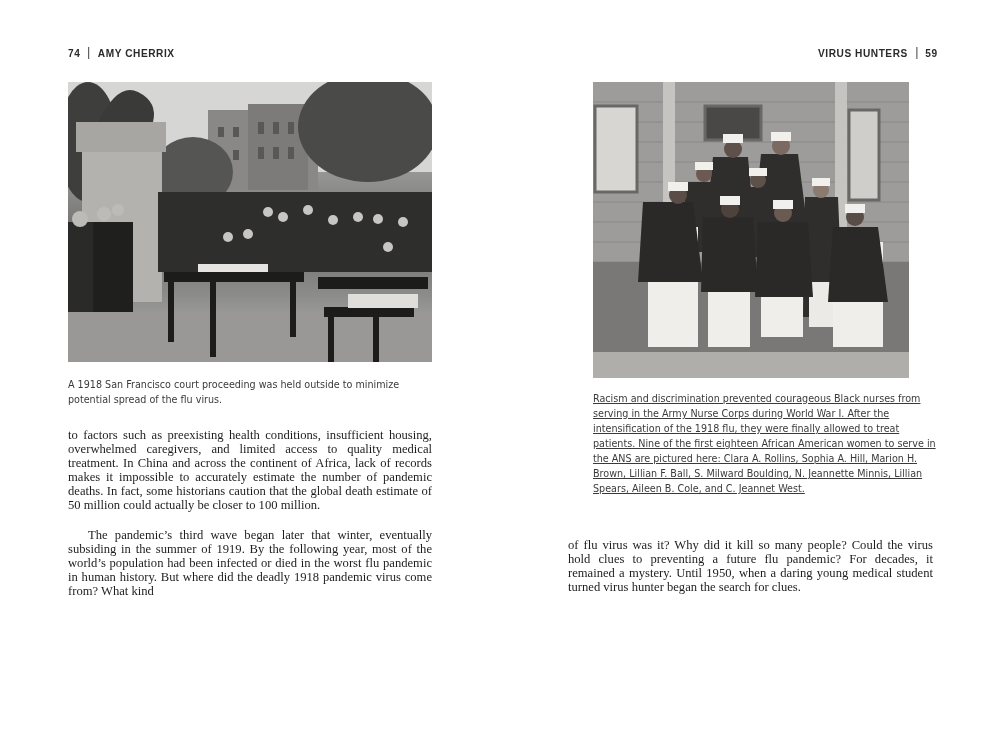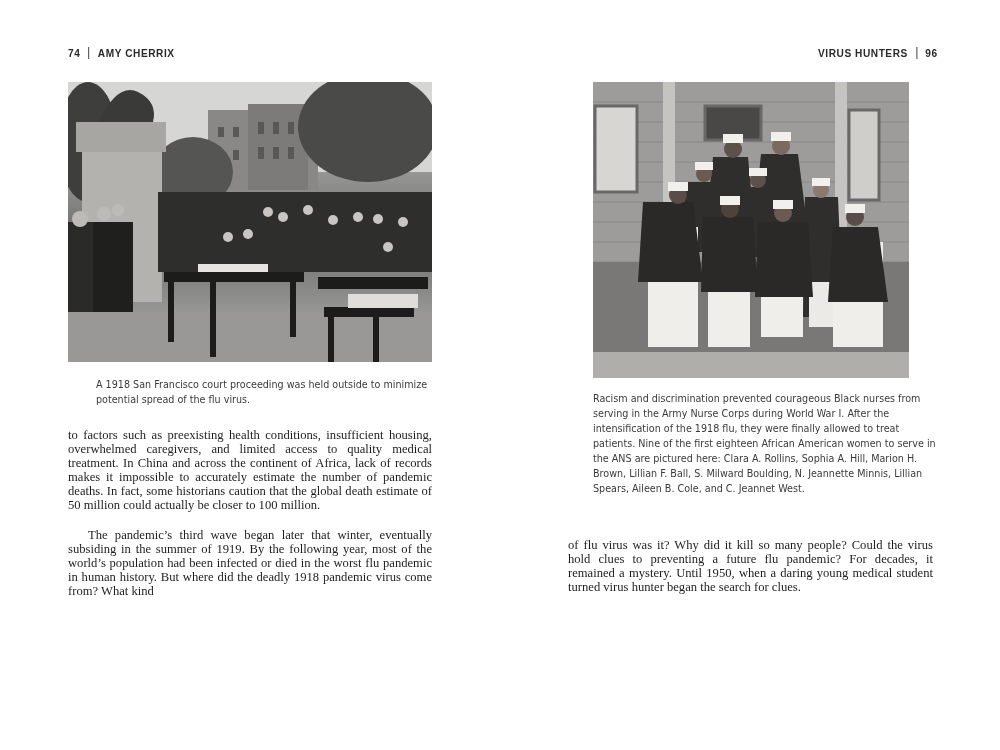--- a/index.html
+++ b/index.html
@@ -8,22 +8,22 @@
   .left { left: 0; }
   .right { left: 500px; }
   .running-head { position: absolute; top: 43px; font-family: "Liberation Sans", sans-serif; font-weight: bold; font-size: 11px; letter-spacing: 0.6px; color: #2a2a2a; white-space: nowrap; transform: scaleX(0.92); transform-origin: left top; }
   .left .running-head { left: 68px; }
   .right .running-head { left: 318px; }
   .running-head .sep { display: inline-block; width: 1px; height: 12px; background: #333; vertical-align: -2px; margin: 0 9px; }
   .photo { position: absolute; overflow: hidden; }
   .left .photo { left: 68px; top: 78px; width: 364px; height: 280px; background: linear-gradient(180deg,#d8d8d6 0%,#9a9a98 30%,#6f6f6d 55%,#8a8a88 75%,#b8b8b6 100%); }
   .right .photo { left: 93px; top: 78px; width: 316px; height: 296px; background: linear-gradient(180deg,#a9a9a7 0%,#8f8f8d 40%,#9c9c9a 70%,#c2c2c0 100%); }
   .caption { position: absolute; font-family: "DejaVu Sans", sans-serif; font-size: 9.6px; line-height: 15px; color: #3a3a3a; }
-  .left .caption { left: 68px; top: 373px; width: 370px; margin-left: 28px; }
-  .right .caption { left: 93px; top: 387px; width: 345px; }
+  .left .caption { left: 68px; top: 373px; width: 370px; }
+  .right .caption { left: 93px; top: 387px; width: 345px; text-decoration: underline; }
   .body-text { position: absolute; font-family: Liberation Serif, serif; font-size: 12.6px; line-height: 14px; color: #1d1d1d; text-align: justify; }
   .left .body-text { left: 68px; top: 424px; width: 364px; }
   .right .body-text { left: 68px; top: 510px; width: 365px; margin-top: 24px; }
   .body-text p { margin: 0; }
   .body-text p.indent { text-indent: 20px; margin-top: 16px; }
   svg { display: block; }
 </style>
 </head>
 <body>
 
@@ -97,21 +97,21 @@
   <div class="caption">A 1918 San Francisco court proceeding was held outside to minimize potential spread of the flu virus.</div>
 
   <div class="body-text">
     <p>to factors such as preexisting health conditions, insufficient housing, overwhelmed caregivers, and limited access to quality medical treatment. In China and across the continent of Africa, lack of records makes it impossible to accurately estimate the number of pandemic deaths. In fact, some historians caution that the global death estimate of 50 million could actually be closer to 100 million.</p>
     <p class="indent">The pandemic’s third wave began later that winter, eventually subsiding in the summer of 1919. By the following year, most of the world’s population had been infected or died in the worst flu pandemic in human history. But where did the deadly 1918 pandemic virus come from? What kind</p>
   </div>
 </div>
 
 <div class="page right">
   <div class="running-head">
-    <span>VIRUS HUNTERS</span><span class="sep"></span><span>96</span>
+    <span>VIRUS HUNTERS</span><span class="sep"></span><span>59</span>
   </div>
 
   <div class="photo">
     <svg width="316" height="296" viewBox="0 0 316 296">
       <rect x="0" y="0" width="316" height="296" fill="#9e9c9a"></rect>
       <g stroke="#8a8886" stroke-width="1">
         <line x1="0" y1="20" x2="316" y2="20"></line>
           <line x1="0" y1="40" x2="316" y2="40"></line>
           <line x1="0" y1="60" x2="316" y2="60"></line>
           <line x1="0" y1="80" x2="316" y2="80"></line>

